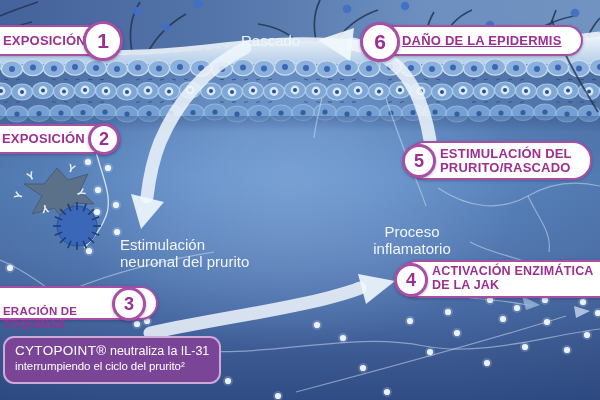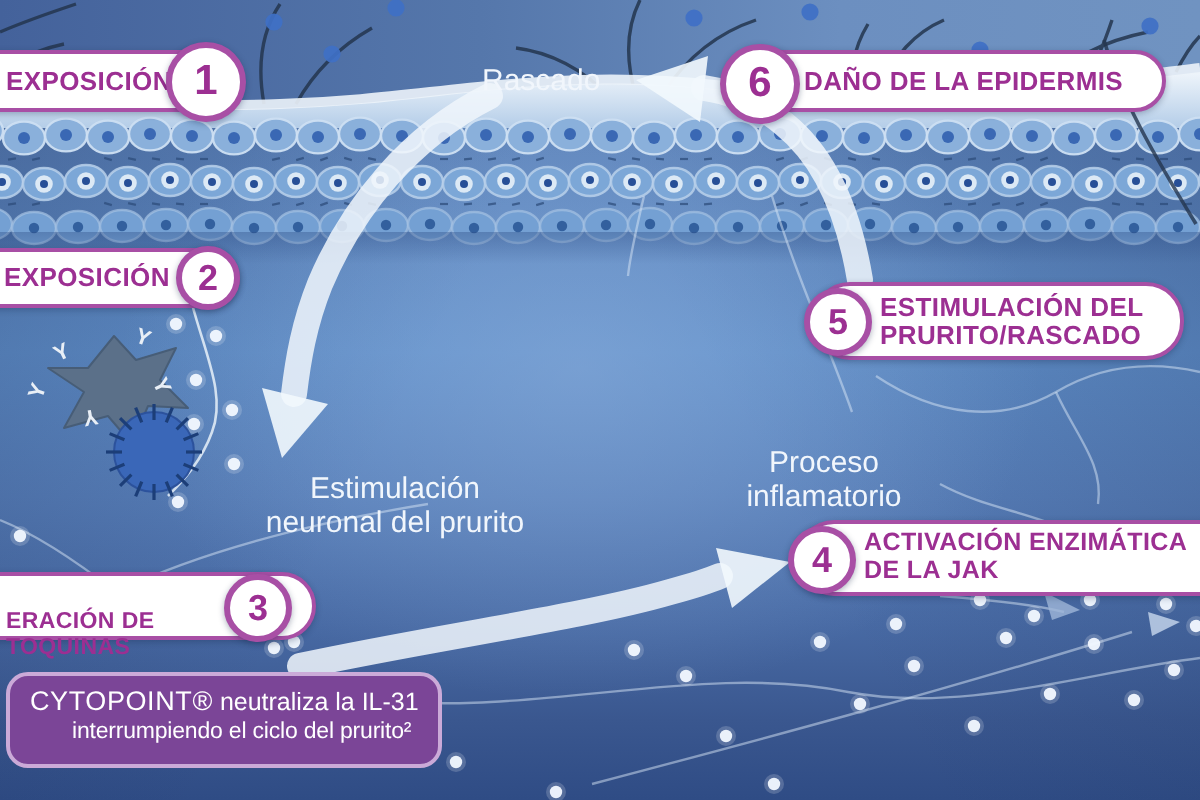--- a/index.html
+++ b/index.html
@@ -30,30 +30,30 @@
   .p3{left:-55px;top:286px;width:213px;height:34px;}
   .p4{left:398px;top:260px;width:212px;height:38px;border-radius:19px 0 0 19px;border-right:none;}
   .p5{left:406px;top:141px;width:186px;height:39px;}
   .p6{left:366px;top:25px;width:217px;height:31px;}
   .slabel{position:absolute;color:#9c2f92;font-weight:bold;z-index:4;letter-spacing:.2px;white-space:nowrap;}
   .l1{left:3px;top:25px;height:31px;line-height:31px;font-size:13px;}
   .l2{left:2px;top:124px;height:30px;line-height:30px;font-size:13px;}
   .l3{left:3px;top:305px;font-size:11.5px;line-height:12.5px;}
   .l4{left:432px;top:265px;font-size:12.5px;line-height:13.5px;}
   .l5{left:440px;top:147px;font-size:13px;line-height:13.5px;}
-  .l6{left:402px;top:25px;height:21px;line-height:31px;font-size:13px;}
+  .l6{left:402px;top:25px;height:21px;line-height:31px;font-size:13px;text-decoration:underline;}
   .wlabel{position:absolute;color:#f1f6fc;z-index:2;white-space:nowrap;}
   .rascado{left:241px;top:32px;font-size:15px;text-align:center;}
-  .estim{left:120px;top:236px;width:155px;text-align:center;font-size:15px;line-height:17px;}
+  .estim{left:120px;top:236px;width:155px;text-align:left;font-size:15px;line-height:17px;}
   .proceso{left:356px;top:223px;width:112px;text-align:center;font-size:15px;line-height:17px;}
   .callout{position:absolute;left:3px;top:336px;background:#7b4597;border:2px solid #cbaad8;
     border-radius:11px;color:#fff;padding:5px 10px 8px;z-index:6;white-space:nowrap;}
   .cline1{font-size:12.5px;line-height:16px;}
   .cline1 .brand{font-size:13.5px;letter-spacing:.3px;}
-  .cline2{font-size:11.5px;line-height:15px;letter-spacing:-.1px;margin-left:21px;}
+  .cline2{font-size:11.5px;line-height:15px;letter-spacing:-.1px;}
 </style>
 </head>
 <body>
 
 <div class="stage">
 
   <svg class="art" width="600" height="400" viewBox="0 0 600 400">
     <defs>
       <linearGradient id="skyGrad" x1="0" y1="0" x2="1" y2="0">
         <stop offset="0" stop-color="#44629b"></stop>

